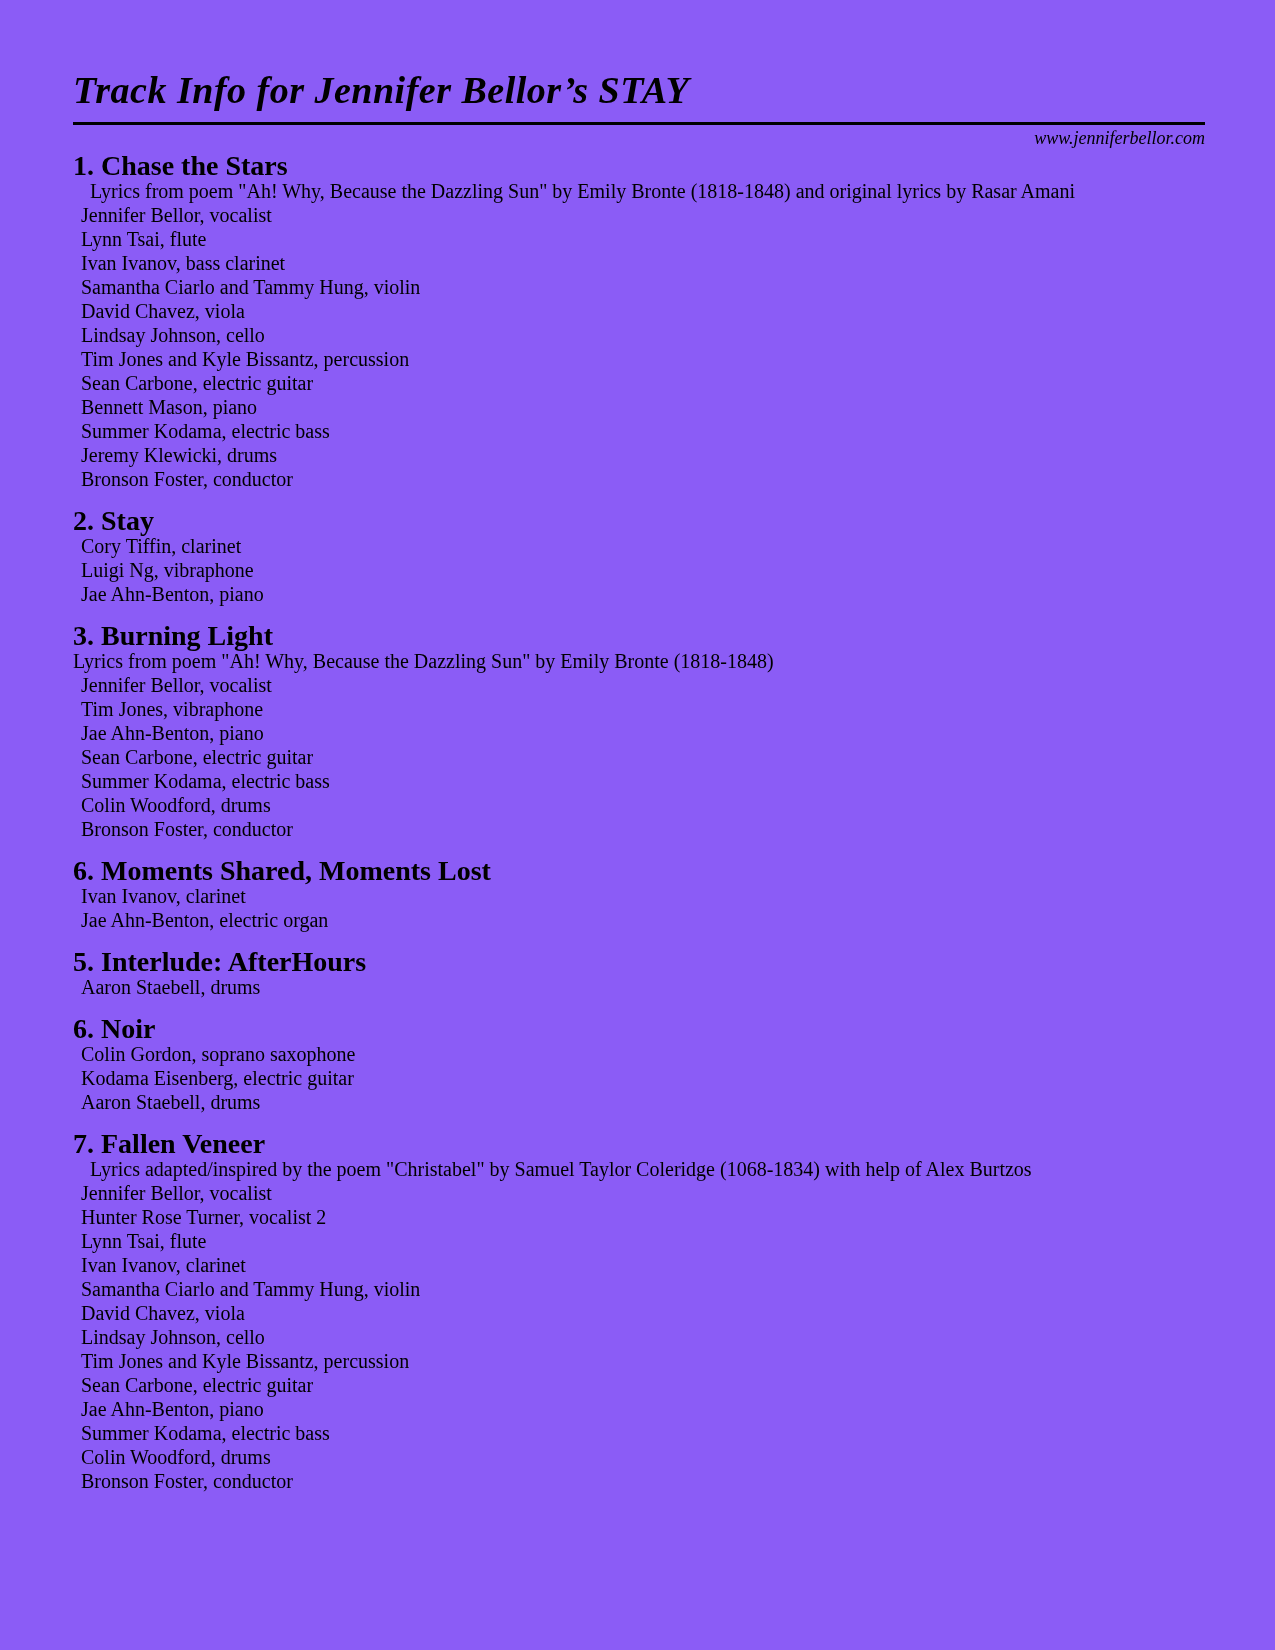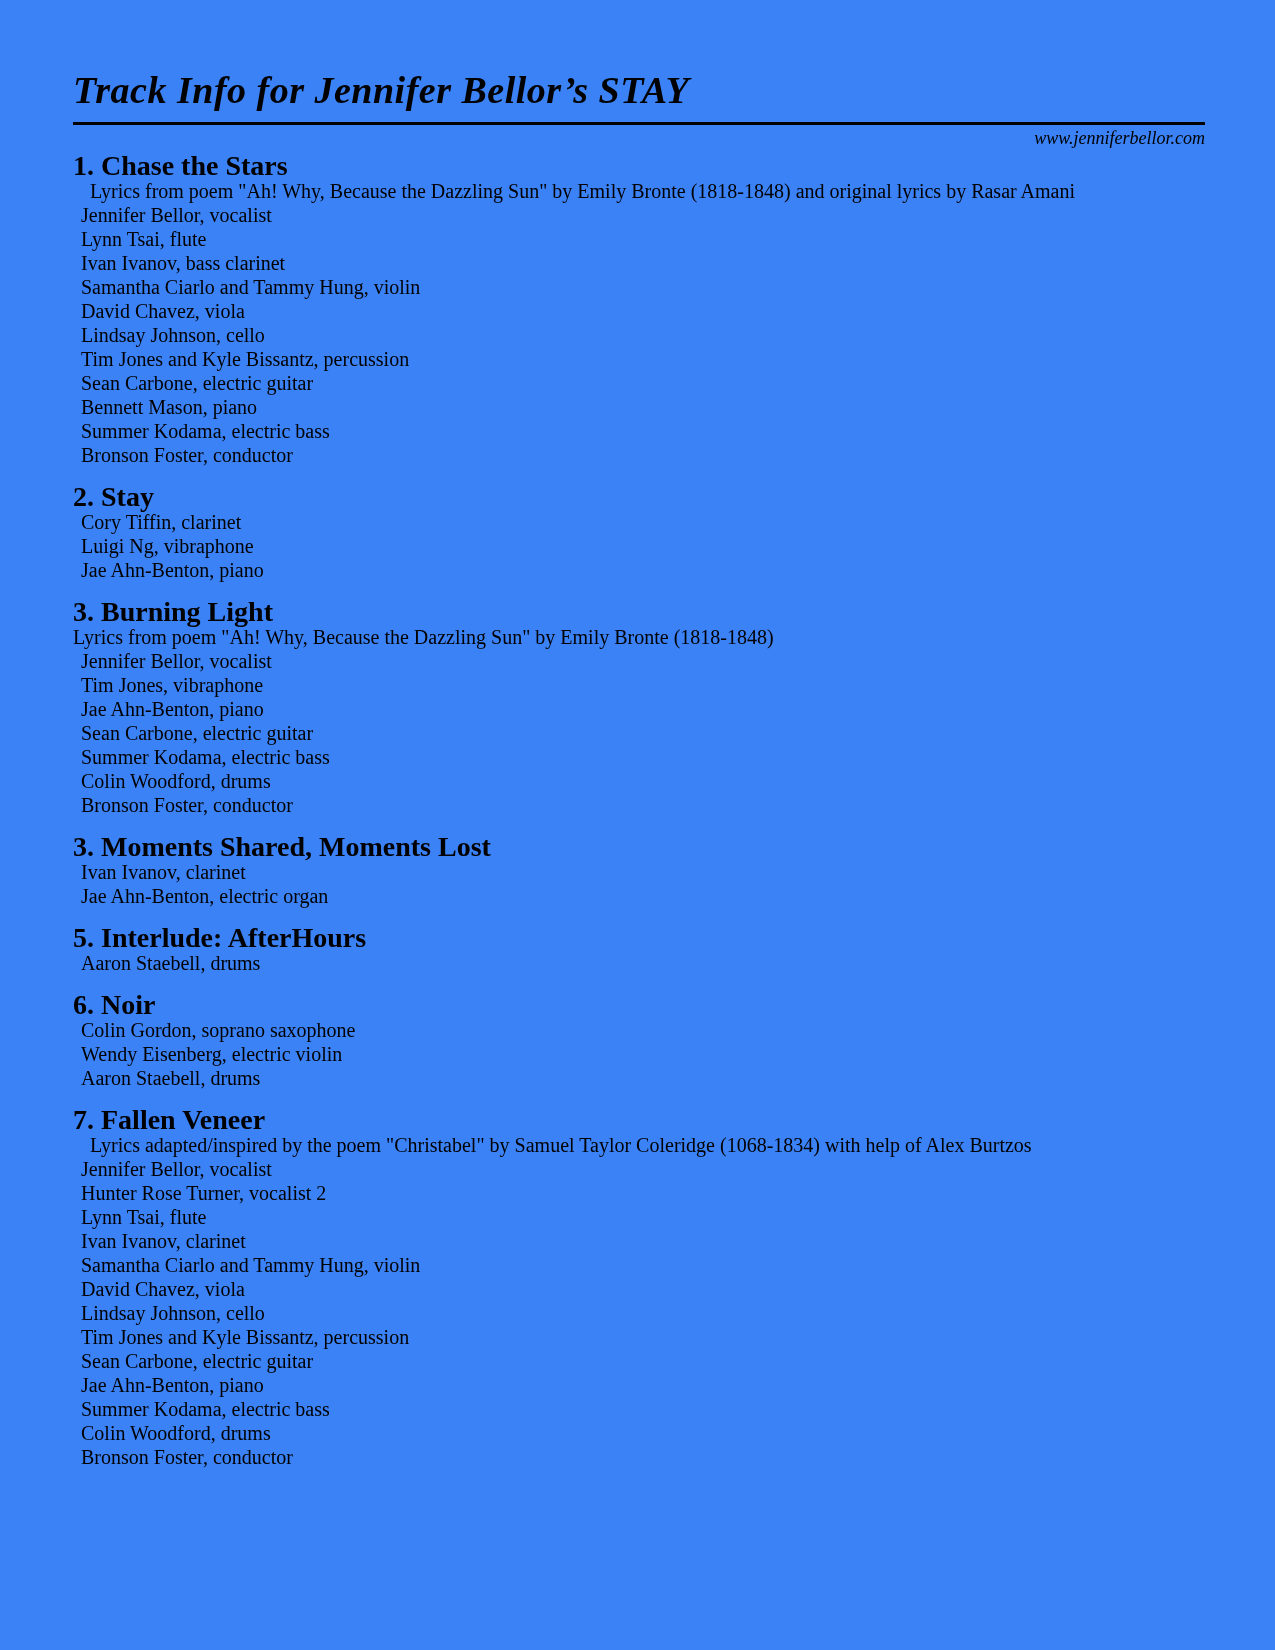--- a/index.html
+++ b/index.html
@@ -6,21 +6,21 @@
   body {
     width: 1275px; height: 1650px;
     color: #000000;
     font-family: "Liberation Serif", "DejaVu Serif", serif;
   }
   .page {
     box-sizing: border-box;
     width: 1275px; height: 1650px;
     padding: 68px 70px 0 73px;
     overflow: hidden;
-    background: #3b82f6;
+    background: #8b5cf6;
   }
   .doc-title {
     margin: 0;
     font-size: 38px;
     line-height: 44px;
     font-weight: bold;
     font-style: italic;
     white-space: nowrap;
     letter-spacing: 0.5px;
   }
@@ -69,20 +69,21 @@
   <p class="body-line personnel-line">Jennifer Bellor, vocalist</p>
         <p class="body-line personnel-line">Lynn Tsai, flute</p>
         <p class="body-line personnel-line">Ivan Ivanov, bass clarinet</p>
         <p class="body-line personnel-line">Samantha Ciarlo and Tammy Hung, violin</p>
         <p class="body-line personnel-line">David Chavez, viola</p>
         <p class="body-line personnel-line">Lindsay Johnson, cello</p>
         <p class="body-line personnel-line">Tim Jones and Kyle Bissantz, percussion</p>
         <p class="body-line personnel-line">Sean Carbone, electric guitar</p>
         <p class="body-line personnel-line">Bennett Mason, piano</p>
         <p class="body-line personnel-line">Summer Kodama, electric bass</p>
+        <p class="body-line personnel-line">Jeremy Klewicki, drums</p>
         <p class="body-line personnel-line">Bronson Foster, conductor</p>
       </section>
 
   <section class="track">
     <h2 class="track-heading">2. Stay</h2>
 
   <p class="body-line personnel-line">Cory Tiffin, clarinet</p>
         <p class="body-line personnel-line">Luigi Ng, vibraphone</p>
         <p class="body-line personnel-line">Jae Ahn-Benton, piano</p>
       </section>
@@ -93,37 +94,37 @@
   <p class="body-line personnel-line">Jennifer Bellor, vocalist</p>
         <p class="body-line personnel-line">Tim Jones, vibraphone</p>
         <p class="body-line personnel-line">Jae Ahn-Benton, piano</p>
         <p class="body-line personnel-line">Sean Carbone, electric guitar</p>
         <p class="body-line personnel-line">Summer Kodama, electric bass</p>
         <p class="body-line personnel-line">Colin Woodford, drums</p>
         <p class="body-line personnel-line">Bronson Foster, conductor</p>
       </section>
 
   <section class="track">
-    <h2 class="track-heading">3. Moments Shared, Moments Lost</h2>
+    <h2 class="track-heading">6. Moments Shared, Moments Lost</h2>
 
   <p class="body-line personnel-line">Ivan Ivanov, clarinet</p>
         <p class="body-line personnel-line">Jae Ahn-Benton, electric organ</p>
       </section>
 
   <section class="track">
     <h2 class="track-heading">5. Interlude: AfterHours</h2>
 
   <p class="body-line personnel-line">Aaron Staebell, drums</p>
       </section>
 
   <section class="track">
     <h2 class="track-heading">6. Noir</h2>
 
   <p class="body-line personnel-line">Colin Gordon, soprano saxophone</p>
-        <p class="body-line personnel-line">Wendy Eisenberg, electric violin</p>
+        <p class="body-line personnel-line">Kodama Eisenberg, electric guitar</p>
         <p class="body-line personnel-line">Aaron Staebell, drums</p>
       </section>
 
   <section class="track">
     <h2 class="track-heading">7. Fallen Veneer</h2>
     <p class="body-line lyrics-note indented">Lyrics adapted/inspired by the poem "Christabel" by Samuel Taylor Coleridge (1068-1834) with help of Alex Burtzos</p>
   <p class="body-line personnel-line">Jennifer Bellor, vocalist</p>
         <p class="body-line personnel-line">Hunter Rose Turner, vocalist 2</p>
         <p class="body-line personnel-line">Lynn Tsai, flute</p>
         <p class="body-line personnel-line">Ivan Ivanov, clarinet</p>

